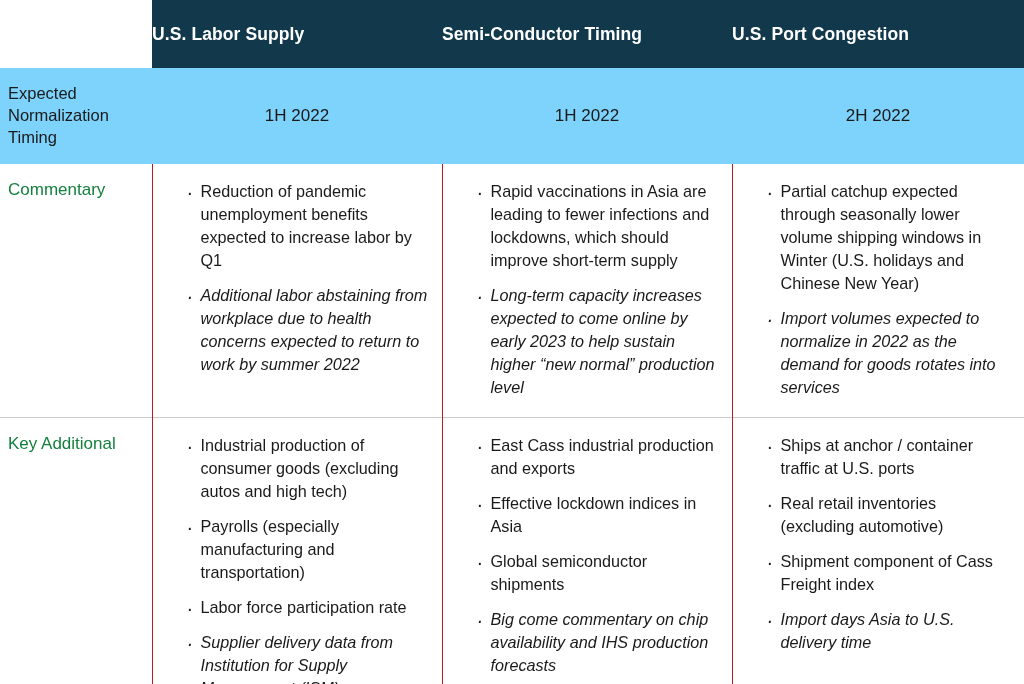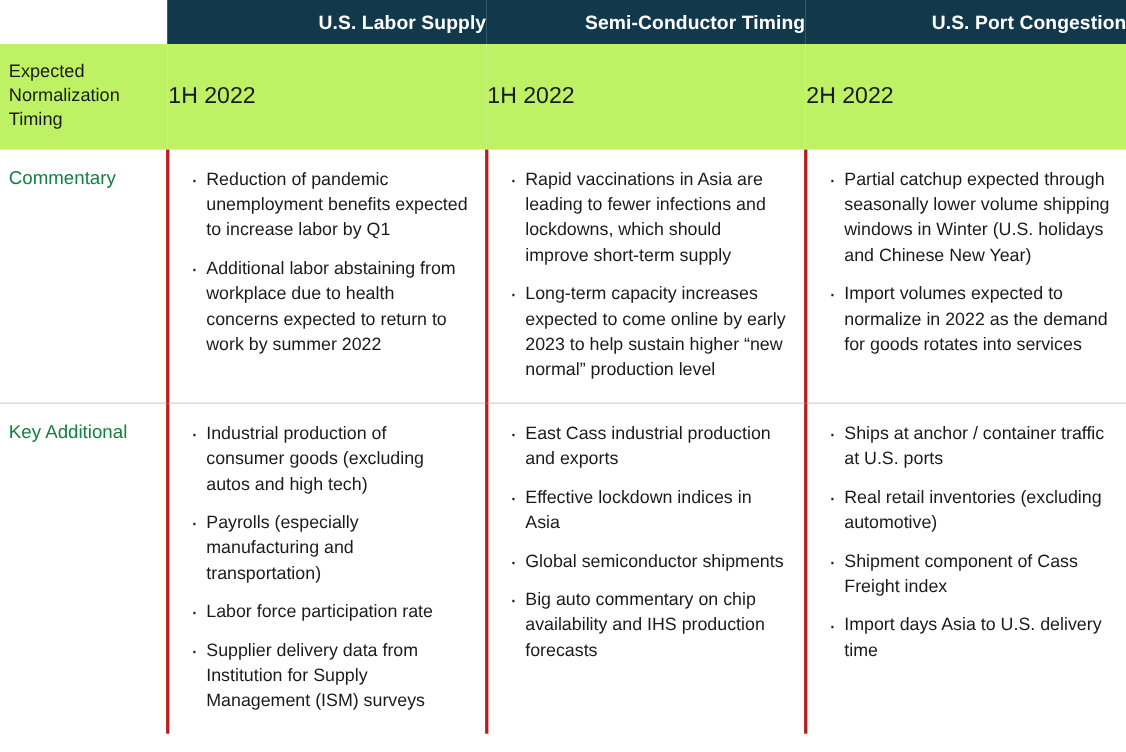--- a/index.html
+++ b/index.html
@@ -34,42 +34,43 @@
   }
   th.corner {
     background: #ffffff;
     border: none;
   }
   th.head-cell {
     background: #12394b;
     color: #ffffff;
     font-size: 17.5px;
     font-weight: bold;
-    text-align: right;
-    height: 40px;
+    text-align: left;
+    height: 68px;
     vertical-align: middle;
     letter-spacing: 0.1px;
   }
 
   
   tr.timing-row td {
-    background: #bef264;
+    background: #7dd3fc;
     vertical-align: middle;
     height: 96px;
   }
   td.timing-label {
     font-size: 16.5px;
     line-height: 1.32;
     font-weight: 400;
     color: #1a1a1a;
     padding: 0 10px 0 8px;
     text-align: left;
   }
   td.timing-val {
-    font-size: 21px;
+    font-size: 17px;
+    text-align: center;
     color: #1a1a1a;
   }
 
   
   tr.body-row > td {
     vertical-align: top;
     padding-top: 16px;
     padding-bottom: 18px;
     border-top: 1px solid #c9ccce;
   }
@@ -77,39 +78,39 @@
     border-top: none;
   }
   td.row-label {
     font-size: 17px;
     color: #15803d;
     padding-left: 8px;
     padding-right: 8px;
     padding-top: 19px;
   }
   td.cell {
-    border-left: 3px solid #b91c1c;
-    padding-left: 18px;
+    border-left: 1px solid #b91c1c;
+    padding-left: 32px;
     padding-right: 14px;
   }
 
   ul.bullets {
     list-style: none;
     margin: 0;
     padding: 0;
   }
   ul.bullets li {
     position: relative;
     padding-left: 16px;
     margin-bottom: 12px;
     font-size: 16.2px;
     line-height: 1.42;
     color: #1a1a1a;
   }
-  ul.bullets li:last-child { margin-bottom: 0; }
+  ul.bullets li:last-child { margin-bottom: 0; font-style: italic; }
   ul.bullets li::before {
     content: "\00b7";
     position: absolute;
     left: 2px;
     top: -2px;
     font-size: 20px;
     line-height: 1.4;
     color: #1a1a1a;
   }
 </style>
@@ -170,21 +171,21 @@
           <li>Payrolls (especially manufacturing and transportation)</li>
           <li>Labor force participation rate</li>
           <li>Supplier delivery data from Institution for Supply Management (ISM) surveys</li>
         </ul>
       </td>
       <td class="cell">
         <ul class="bullets">
           <li>East Cass industrial production and exports</li>
           <li>Effective lockdown indices in Asia</li>
           <li>Global semiconductor shipments</li>
-          <li>Big auto commentary on chip availability and IHS production forecasts</li>
+          <li>Big come commentary on chip availability and IHS production forecasts</li>
         </ul>
       </td>
       <td class="cell">
         <ul class="bullets">
           <li>Ships at anchor / container traffic at U.S. ports</li>
           <li>Real retail inventories (excluding automotive)</li>
           <li>Shipment component of Cass Freight index</li>
           <li>Import days Asia to U.S. delivery time</li>
         </ul>
       </td>

